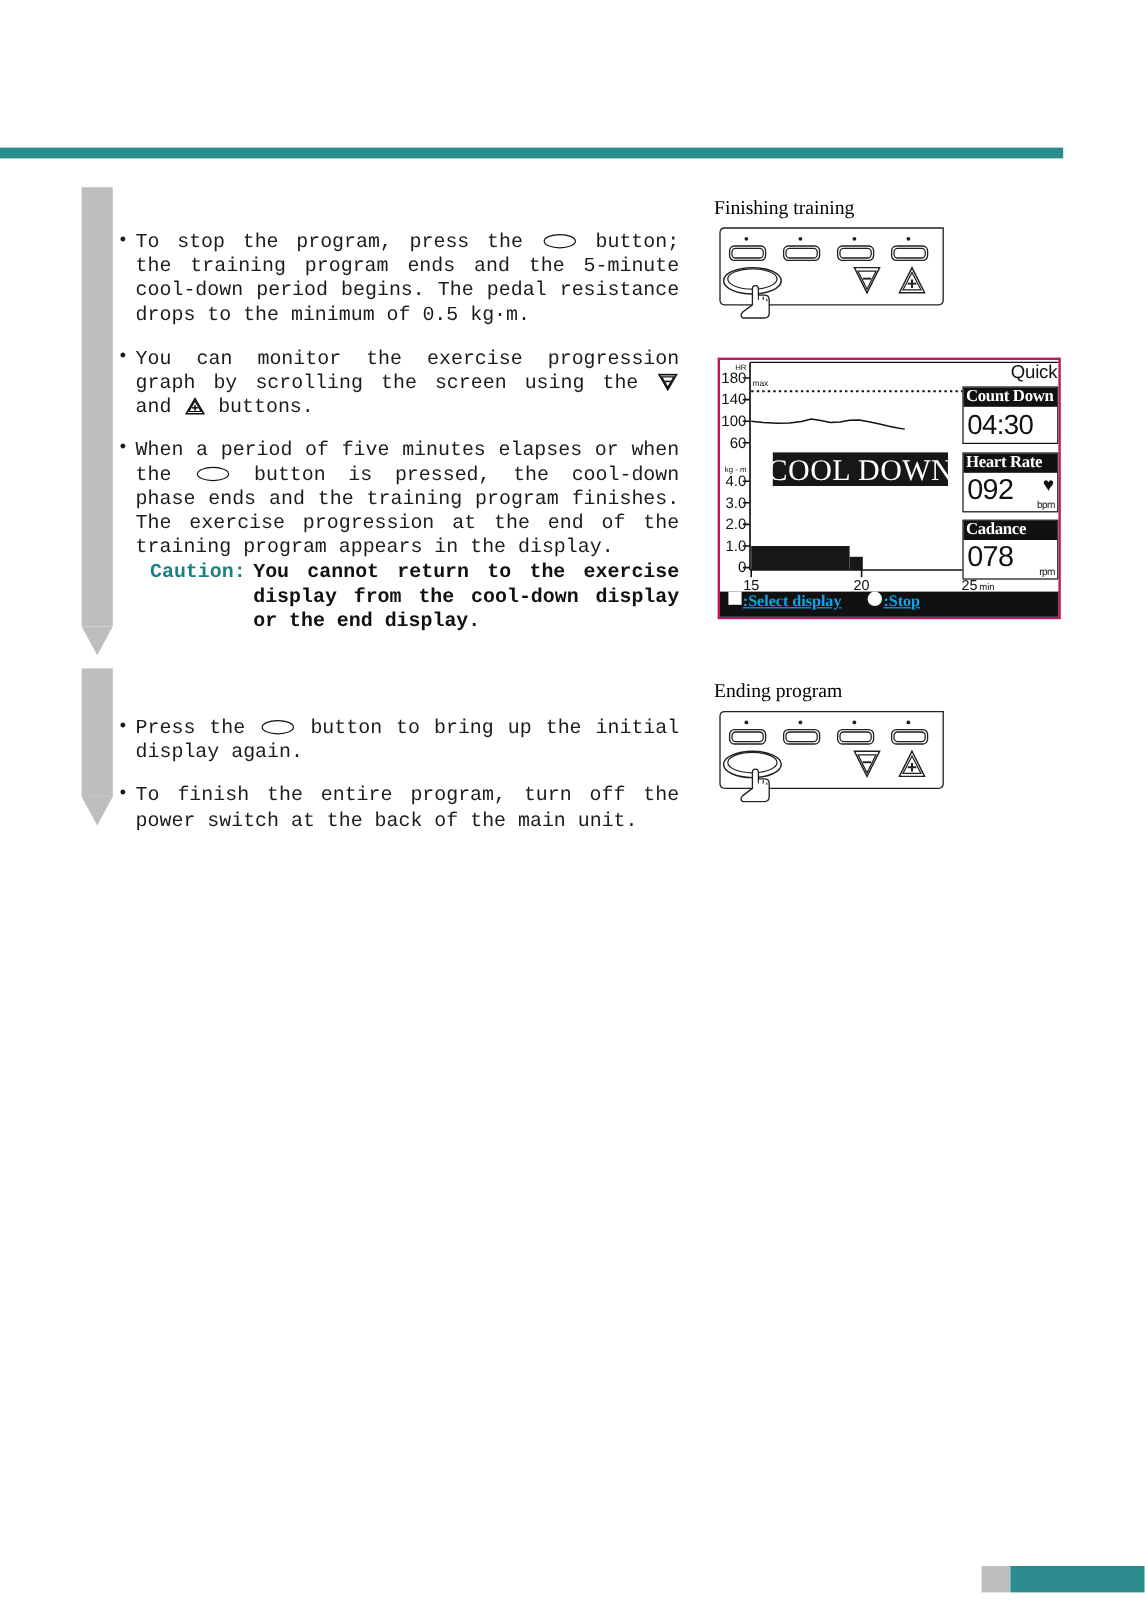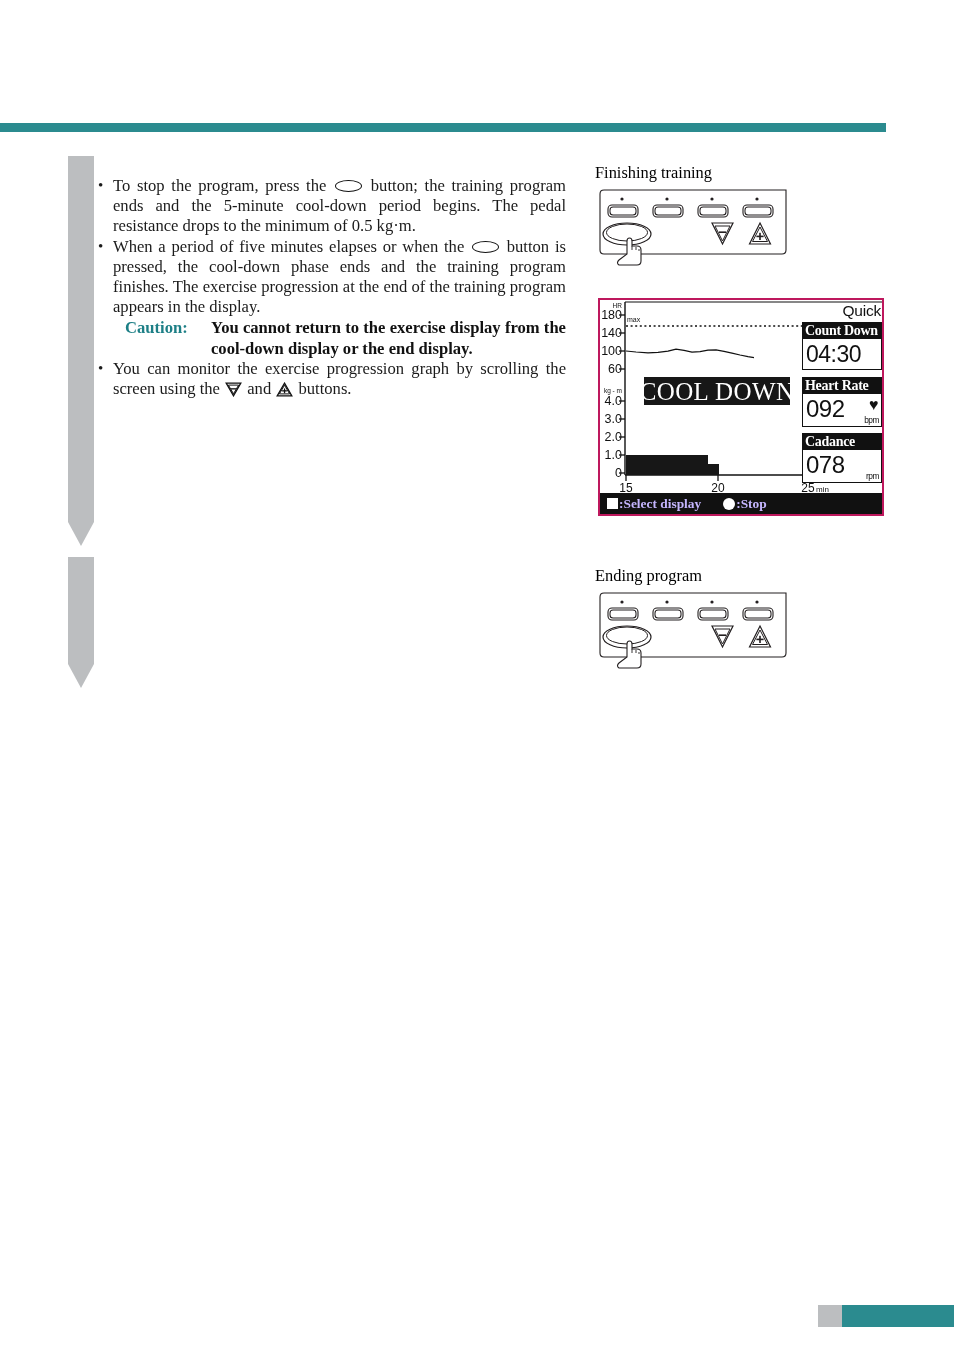--- a/index.html
+++ b/index.html
@@ -53,21 +53,22 @@
     color: #1b1b1b;
     text-align: justify;
   }
   #text-block-1 { top: 176px; }
   #text-block-2 { top: 581px; }
 
   ul.bullets { list-style: none; margin: 0; padding: 0; }
   ul.bullets > li {
     position: relative;
     padding-left: 17px;
-    margin: 0 0 0 0;
+    margin: 16px 0 0 0;
+    font-family: Liberation Mono, monospace;
   }
   ul.bullets > li::before {
     content: "\2022";
     position: absolute;
     left: 2px; top: -1px;
     font-size: 15px;
   }
   .caution-line {
     display: block;
     margin-top: 1px;
@@ -204,27 +205,28 @@
     line-height: 16px;
     color: #111;
   }
 
   
   .legend-bar {
     position: absolute;
     left: 0; bottom: 0;
     width: 282px; height: 21px;
     background: #111;
-    color: #c4b5fd;
+    color: #0ea5e9;
     font-family: "Liberation Serif", serif;
     font-size: 13.4px;
     font-weight: bold;
     display: flex;
-    align-items: center;
+    align-items: flex-start;
     padding-left: 7px;
+    text-decoration: underline;
   }
   .legend-bar .sq {
     display: inline-block;
     width: 11px; height: 11px;
     background: #fff;
     margin-right: 1px;
   }
   .legend-bar .ci {
     display: inline-block;
     width: 12px; height: 12px;
@@ -257,31 +259,20 @@
 
   <div class="arrow-ribbon" id="ribbon-1"></div>
   <div class="arrow-ribbon" id="ribbon-2"></div>
 
   <div class="text-col" id="text-block-1">
     <ul class="bullets">
       <li>
         <span>To stop the program, press the</span>
         <span class="ico-oval"></span>
         <span>button; the training program ends and the 5-minute cool-down period begins. The pedal resistance drops to the minimum of 0.5 kg·m.</span>
-      </li>
-      <li>
-        <span>When a period of five minutes elapses or when the</span>
-        <span class="ico-oval"></span>
-        <span>button is pressed, the cool-down phase ends and the training program finishes. The exercise progression at the end of the training program appears in the display.</span>
-        <span class="caution-line">
-          <span class="caution-row">
-            <span class="c-lab caution-lbl">Caution:</span>
-            <span class="c-txt caution-body">You cannot return to the exercise display from the cool-down display or the end display.</span>
-          </span>
-        </span>
       </li>
       <li>
         <span>You can monitor the exercise progression graph by scrolling the screen using the</span>
         <span class="ico-tri">
           <svg width="17" height="15" viewBox="0 0 17 15">
             <polygon points="1.2,1.2 15.8,1.2 8.5,13.8" fill="none" stroke="#111" stroke-width="1.3"></polygon>
             <polygon points="3.4,3.1 13.6,3.1 8.5,11.8" fill="none" stroke="#111" stroke-width="1"></polygon>
             <rect x="6" y="6.2" width="5" height="1.3" fill="#111"></rect>
           </svg>
         </span>
@@ -289,23 +280,46 @@
         <span class="ico-tri">
           <svg width="17" height="15" viewBox="0 0 17 15">
             <polygon points="8.5,1.2 15.8,13.8 1.2,13.8" fill="none" stroke="#111" stroke-width="1.3"></polygon>
             <polygon points="8.5,3.2 13.6,11.9 3.4,11.9" fill="none" stroke="#111" stroke-width="1"></polygon>
             <rect x="6.1" y="8.2" width="4.8" height="1.3" fill="#111"></rect>
             <rect x="7.9" y="6.4" width="1.3" height="4.8" fill="#111"></rect>
           </svg>
         </span>
         <span>buttons.</span>
       </li>
+      <li>
+        <span>When a period of five minutes elapses or when the</span>
+        <span class="ico-oval"></span>
+        <span>button is pressed, the cool-down phase ends and the training program finishes. The exercise progression at the end of the training program appears in the display.</span>
+        <span class="caution-line">
+          <span class="caution-row">
+            <span class="c-lab caution-lbl">Caution:</span>
+            <span class="c-txt caution-body">You cannot return to the exercise display from the cool-down display or the end display.</span>
+          </span>
+        </span>
+      </li>
     </ul>
   </div>
 
+  <div class="text-col" id="text-block-2">
+    <ul class="bullets">
+      <li>
+        <span>Press the</span>
+        <span class="ico-oval"></span>
+        <span>button to bring up the initial display again.</span>
+      </li>
+      <li>
+        <span>To finish the entire program, turn off the power switch at the back of the main unit.</span>
+      </li>
+    </ul>
+  </div>
 
   <div class="panel-label" id="label-finishing">Finishing training</div>
 
   <div class="console" id="console-1">
     <svg width="196" height="78" viewBox="0 0 196 78">
       <path d="M6,6 Q6,2 10,2 L192,2 L192,62 Q192,66 188,66 L10,66 Q6,66 6,62 Z" fill="#ffffff" stroke="#231f20" stroke-width="1.1"></path>
       <g fill="#231f20">
         <circle cx="28" cy="11" r="1.6"></circle>
         <circle cx="73" cy="11" r="1.6"></circle>
         <circle cx="118" cy="11" r="1.6"></circle>

